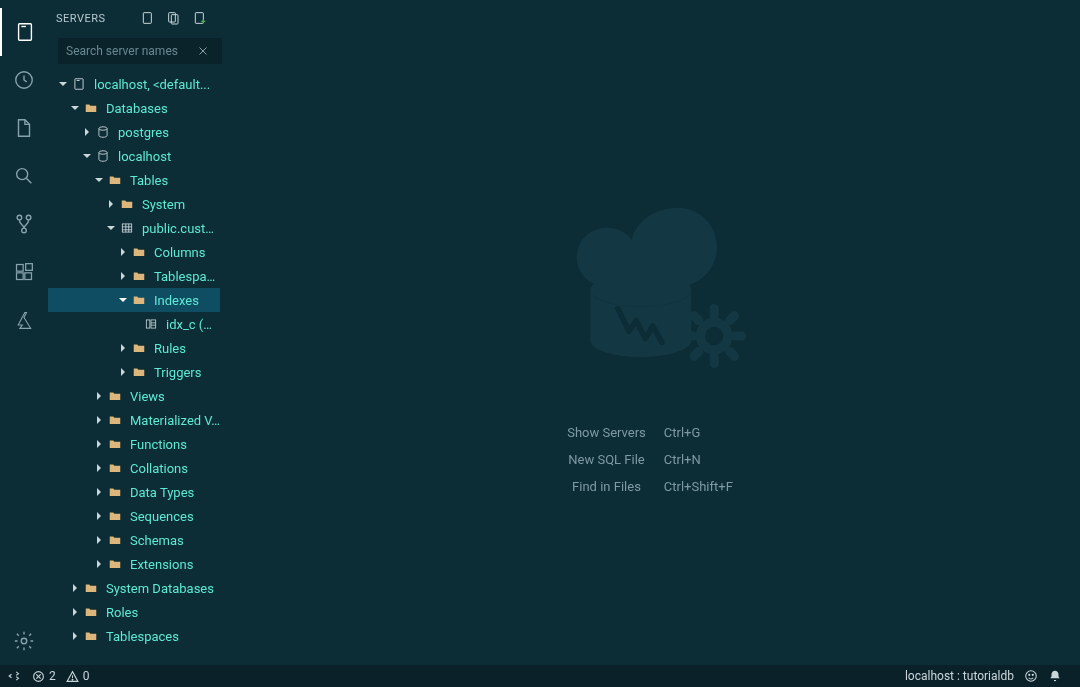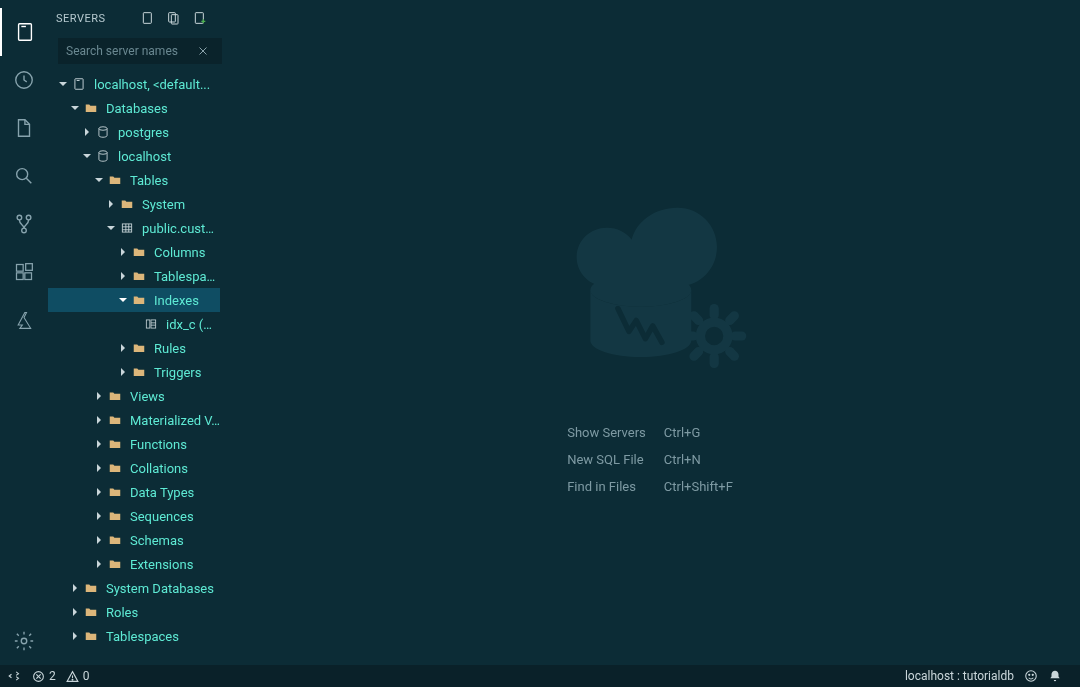--- a/index.html
+++ b/index.html
@@ -31,21 +31,21 @@
 .tw svg { transform: rotate(0deg); }
 .tw.expanded svg { transform: rotate(90deg); }
 .node-icon { width: 18px; height: 18px; display:flex; align-items:center; justify-content:center; margin-right: 6px; flex-shrink:0; }
 .node-label { overflow: hidden; text-overflow: ellipsis; }
 .indent { display:inline-block; flex-shrink:0; }
 
 
 .editor { flex: 1; display: flex; flex-direction: column; align-items: center; justify-content: center; background: #0c2c36; }
 .welcome-logo { opacity: 0.25; margin-bottom: 30px; }
 .welcome-grid { display: grid; grid-template-columns: auto auto; gap: 12px 18px; font-size: 13px; color: #7e9aa3; }
-.welcome-grid .label { text-align: left; cursor: pointer; }
+.welcome-grid .label { text-align: center; cursor: pointer; }
 .welcome-grid .shortcut { text-align: left; }
 
 
 .statusbar { height: 22px; background: #0a2129; display: flex; align-items: center; color: #c9d6da; font-size: 12px; padding: 0 8px; }
 .statusbar .sb-item { display: flex; align-items: center; gap: 4px; margin-right: 10px; cursor: pointer; }
 .statusbar .sb-spacer { flex: 1; }
 .statusbar svg { display:block; }
 
 
 .folder-fill { fill: #dcb67a; }

